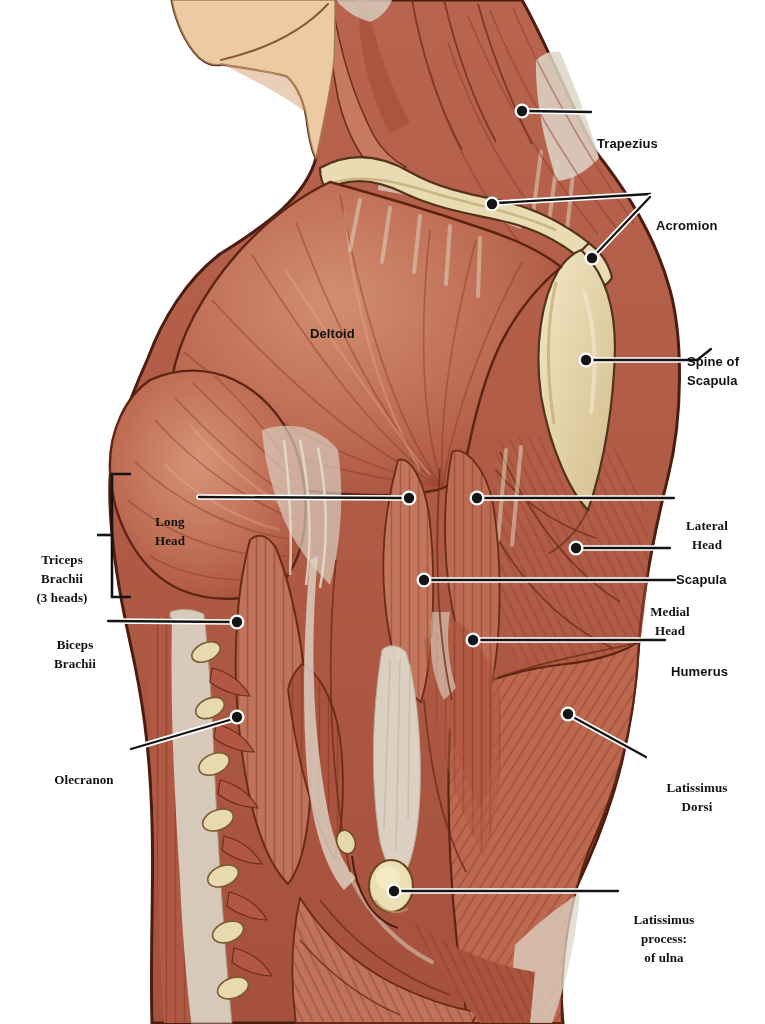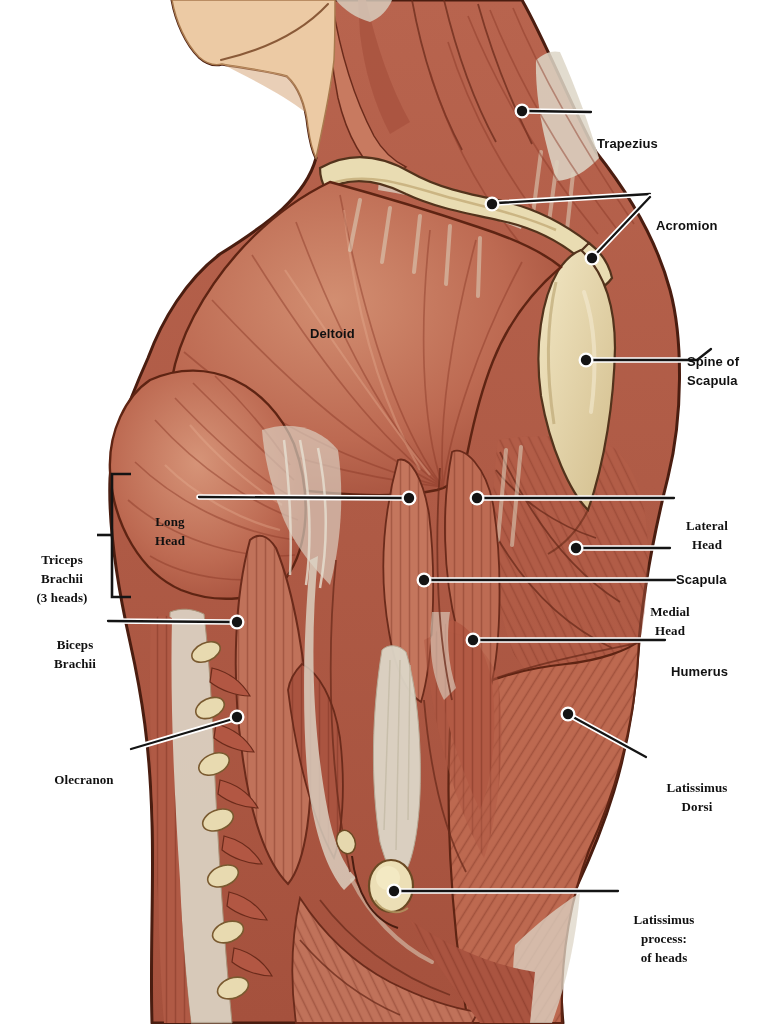--- a/index.html
+++ b/index.html
@@ -360,16 +360,16 @@
       <div class="label anchor-middle" style="left: 84px; top: 739px;">
         <div class="label-line">Olecranon</div>
       </div>
       <div class="label anchor-middle" style="left: 697px; top: 747px;">
         <div class="label-line">Latissimus</div>
         <div class="label-line">Dorsi</div>
       </div>
       <div class="label anchor-middle" style="left: 664px; top: 879px;">
         <div class="label-line">Latissimus</div>
         <div class="label-line">process:</div>
-        <div class="label-line">of heads</div>
+        <div class="label-line">of ulna</div>
       </div>
     </div>
 </div>
 
 </body></html>

